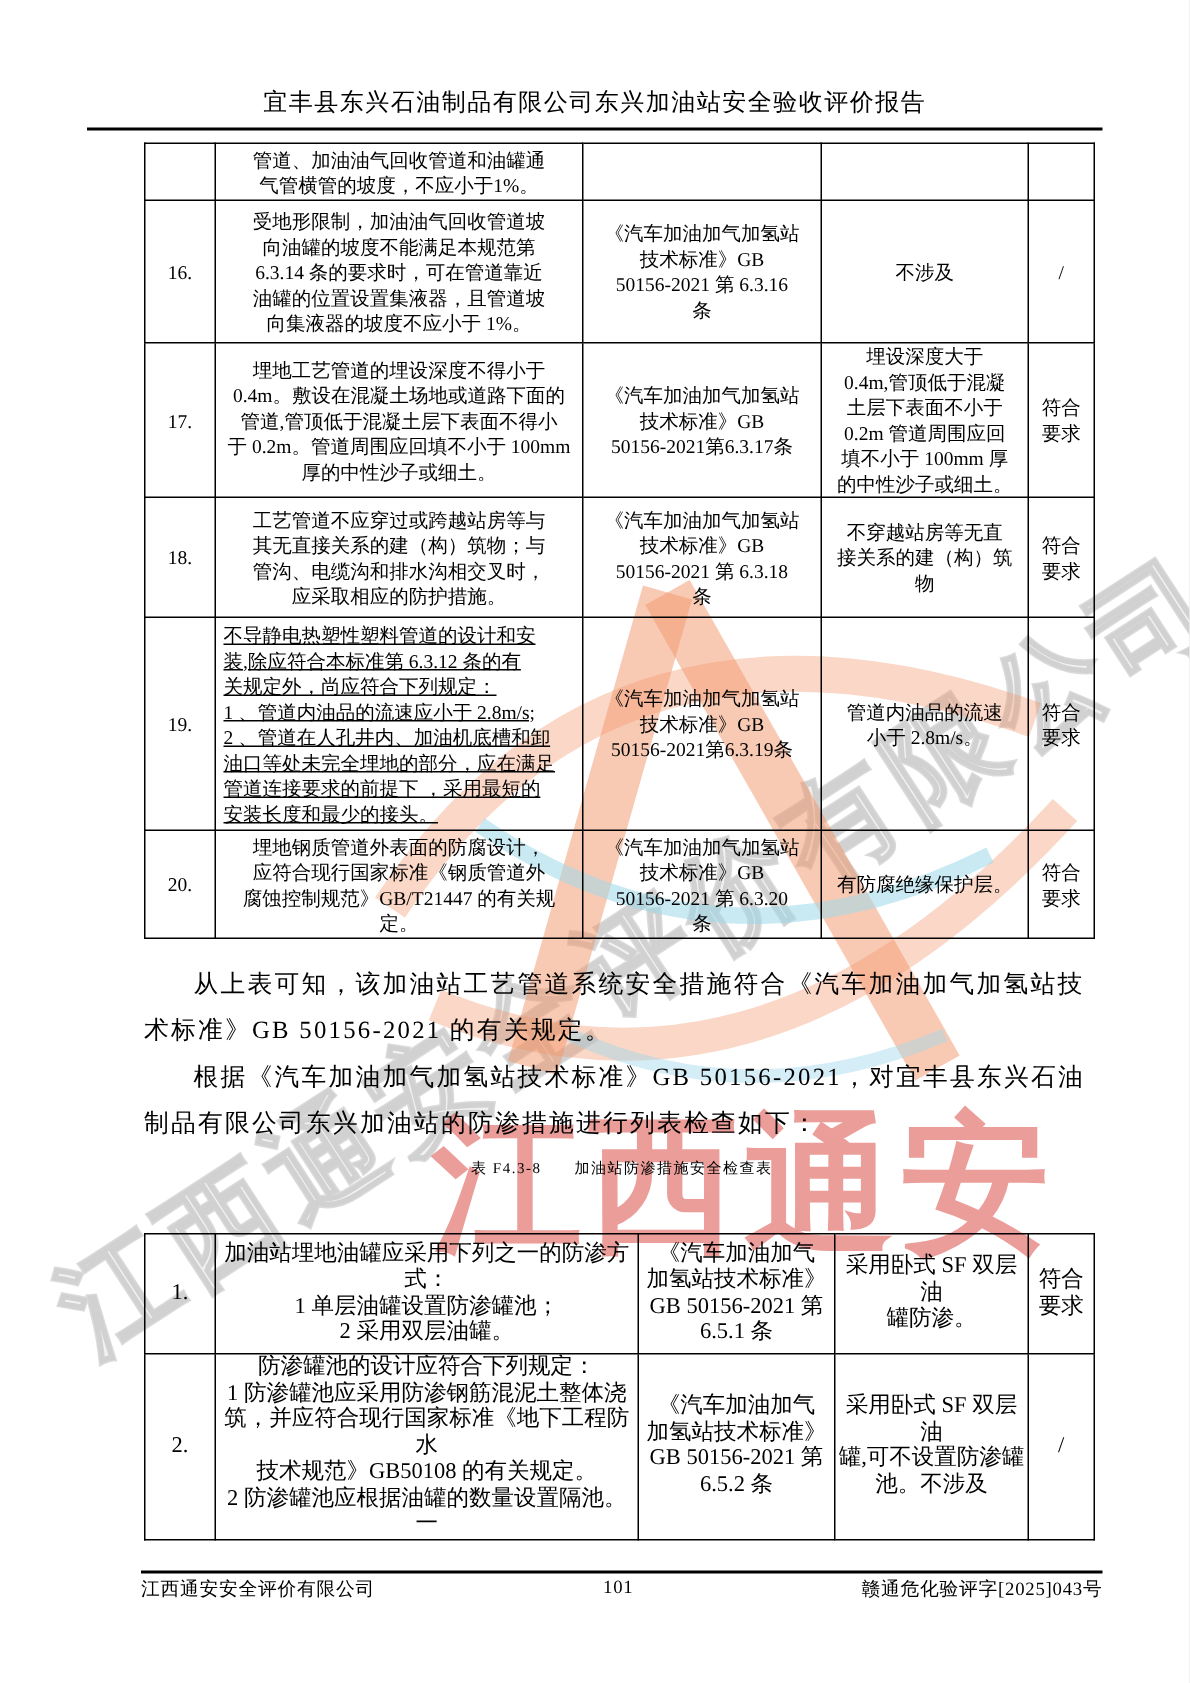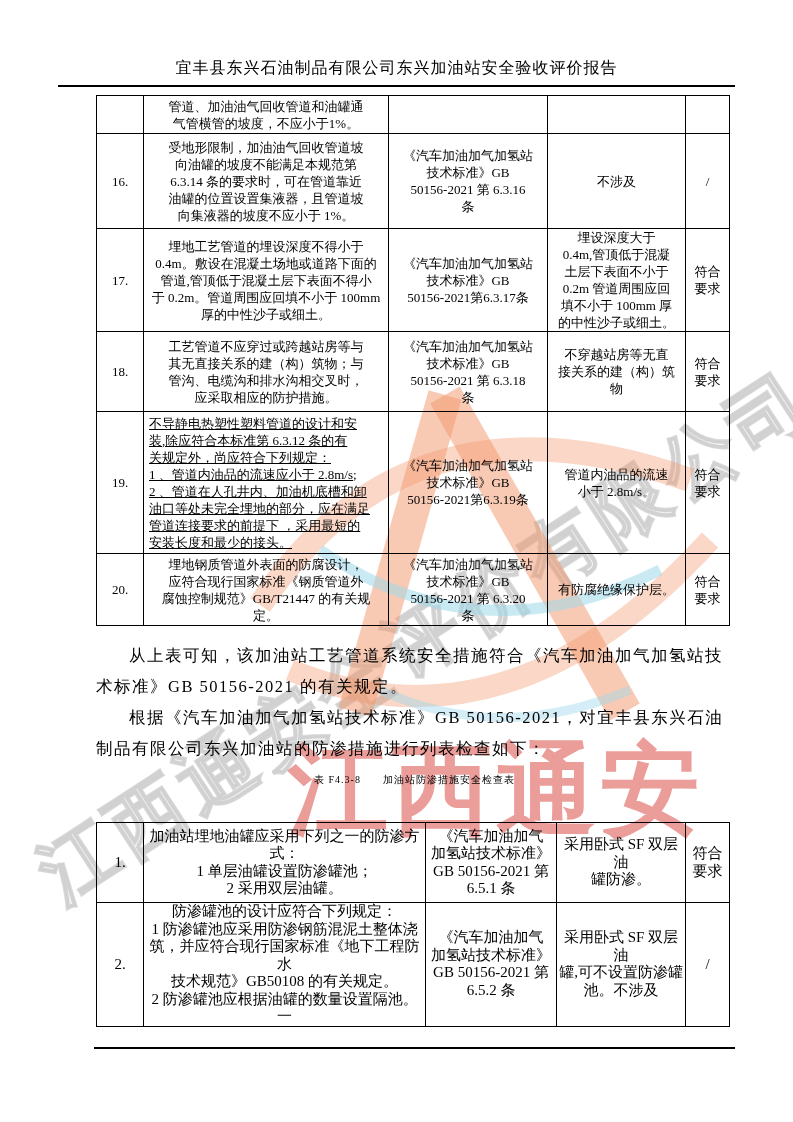--- a/index.html
+++ b/index.html
@@ -209,14 +209,19 @@
 6.5.2 条</td>
       <td>采用卧式 SF 双层油
 罐,可不设置防渗罐
 池。不涉及</td>
       <td>/</td>
     </tr>
   </tbody>
     </table>
 
   <div class="cl footer-rule"></div>
+  <div class="cl footer">
+    <span>江西通安安全评价有限公司</span>
+    <span>101</span>
+    <span>赣通危化验评字[2025]043号</span>
+  </div>
 
 </div>
 
 </body></html>

